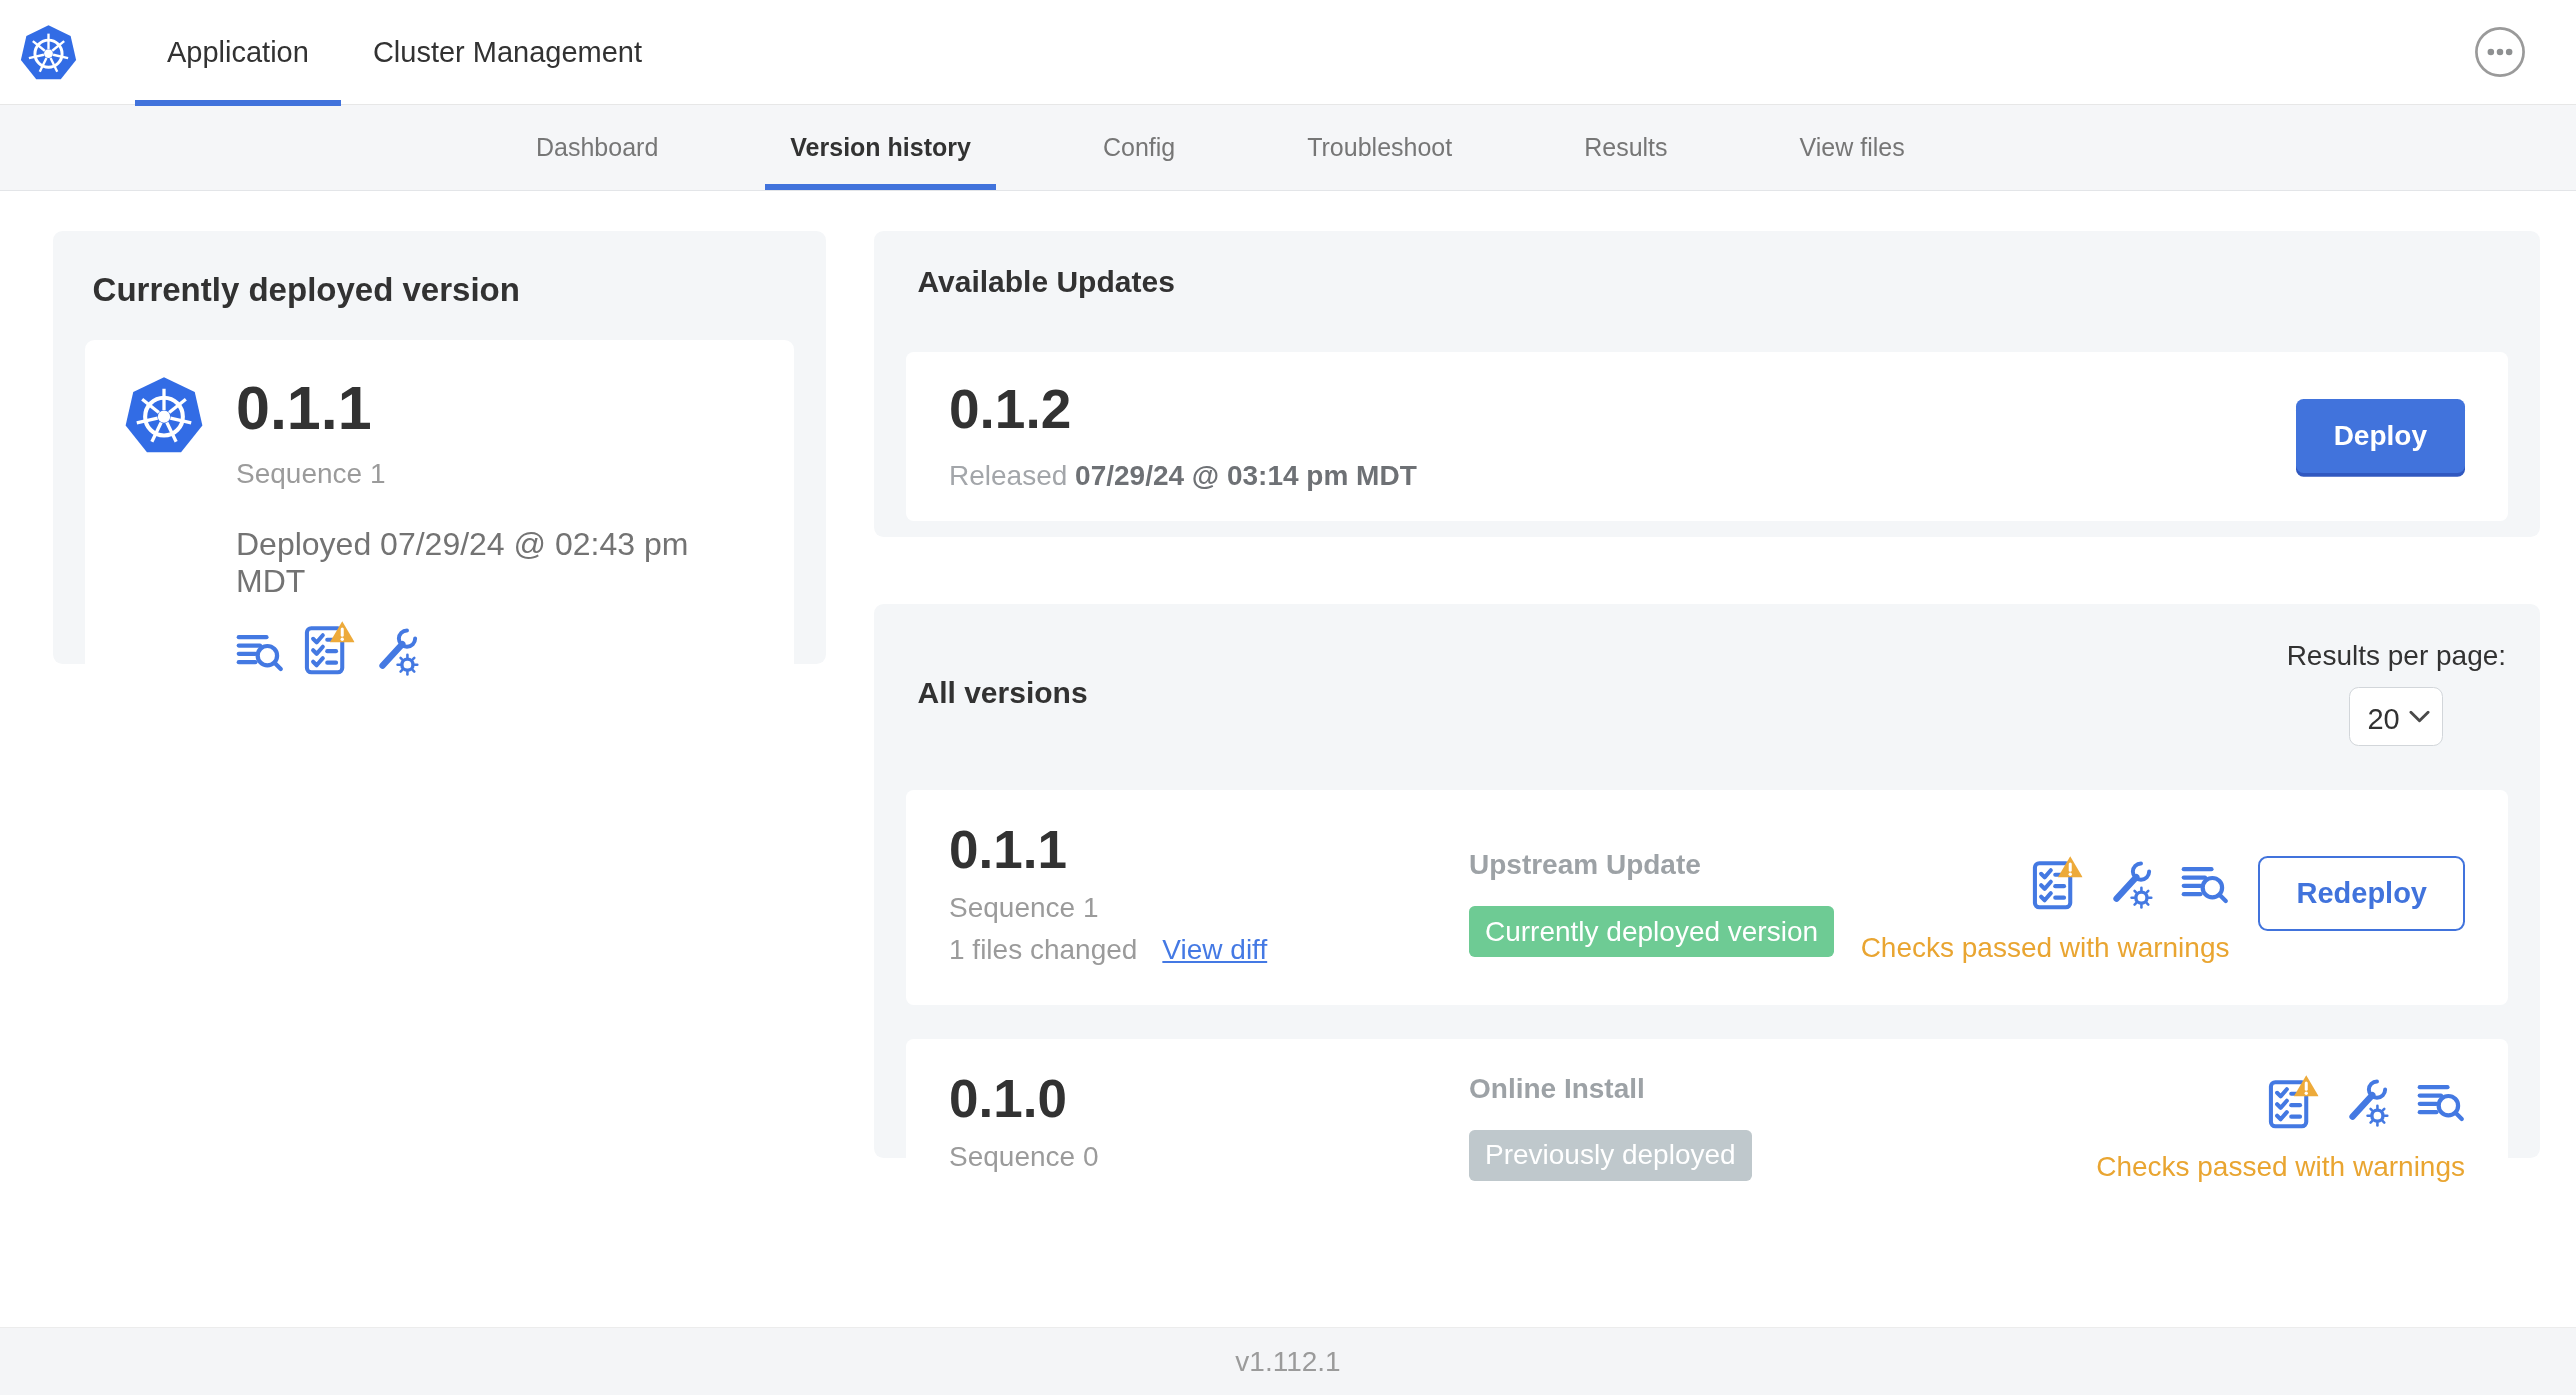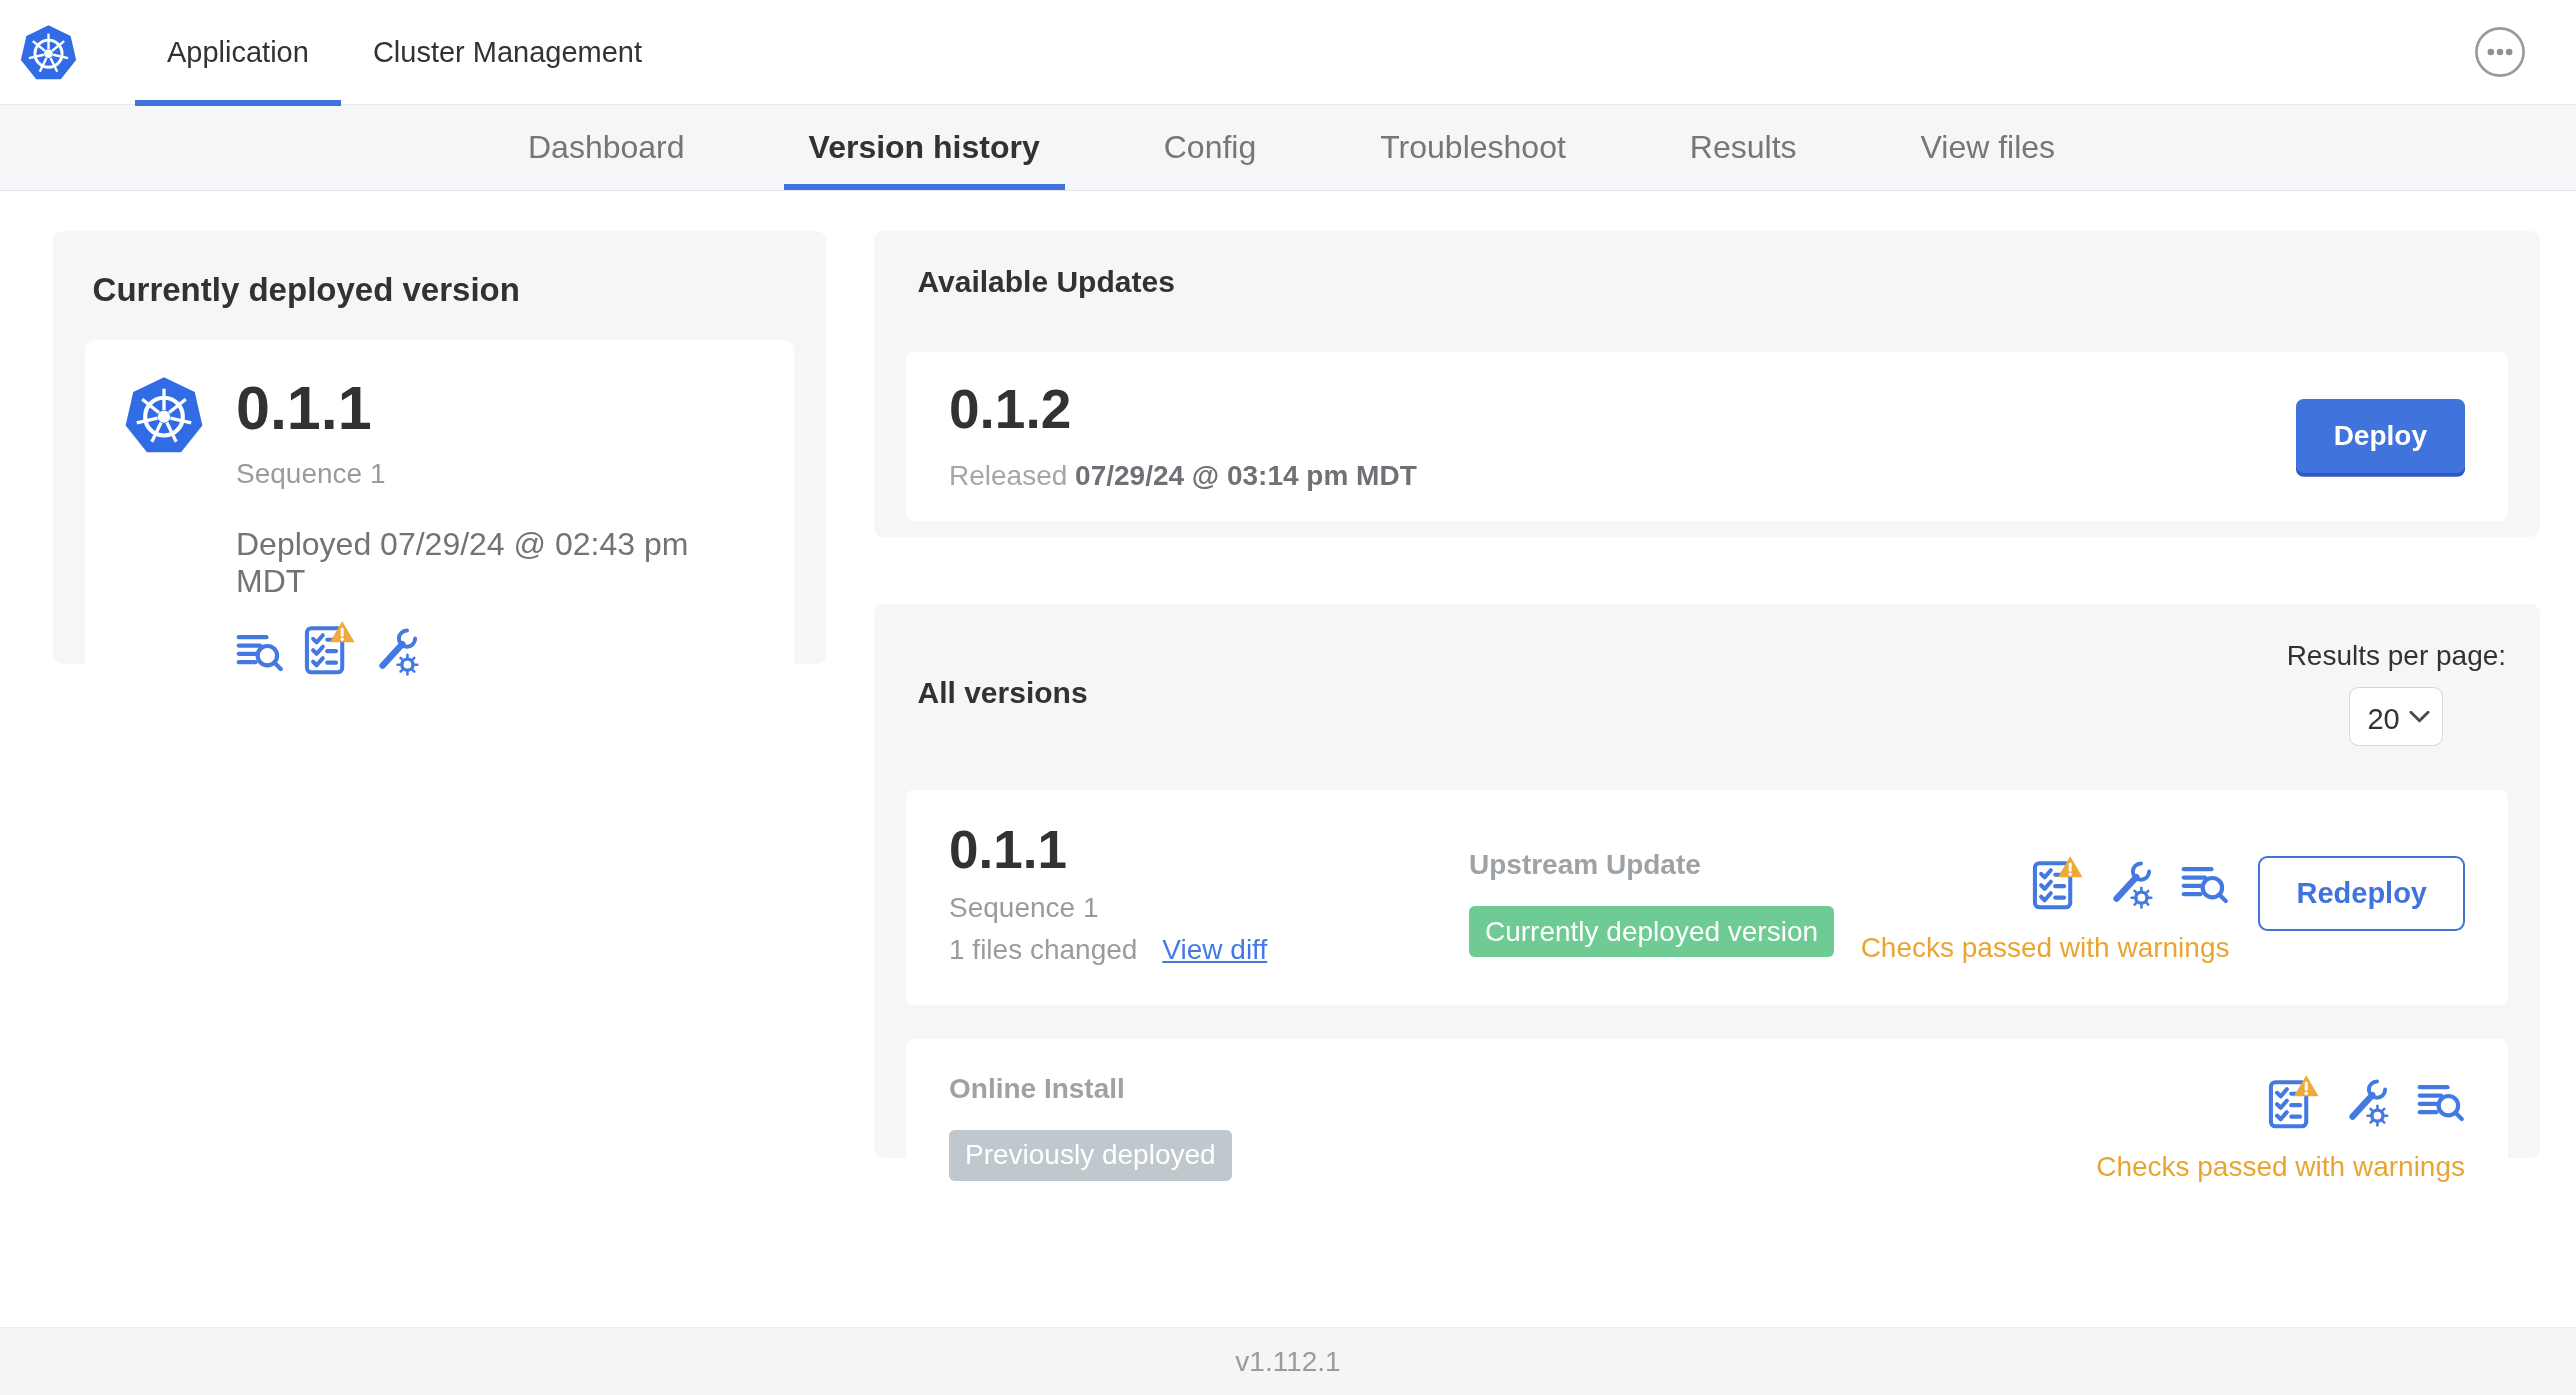--- a/index.html
+++ b/index.html
@@ -12,21 +12,21 @@
   
   .topnav { height:105px; background:#fff; border-bottom:1px solid #e7e7e7; display:flex; align-items:center; }
   .logo-box { width:59px; height:59px; margin-left:19px; flex:none; color:#326ce5; }
   .nav-tabs { display:flex; height:105px; margin-left:57px; }
   .nav-tab { display:flex; align-items:center; padding:0 32px; font-size:29px; color:#323232; position:relative; cursor:pointer; }
   .nav-tab.active { font-weight:500; }
   .nav-tab.active::after { content:""; position:absolute; left:0; right:0; bottom:-1px; height:5.7px; background:#4173dc; }
   .menu-btn { margin-left:auto; margin-right:50px; width:52px; height:52px; background:none; border:none; padding:0; cursor:pointer; }
   
   .subnav { height:86px; background:#f5f6f8; border-bottom:1px solid #e3e5e8; display:flex; padding-left:528px; gap:124px; }
-  .subnav-tab { display:flex; align-items:center; font-size:32px; color:#767676; position:relative; cursor:pointer; white-space:nowrap; }
+  .subnav-tab { display:flex; align-items:center; font-size:25px; color:#767676; position:relative; cursor:pointer; white-space:nowrap;margin-left:8px; }
   .subnav-tab.active { color:#323232; font-weight:600; }
   .subnav-tab.active::after { content:""; position:absolute; left:-25px; right:-25px; bottom:0; height:5.7px; background:#4173dc; }
   
   .main { height:1136px; padding:40px 36px 0 53px; display:flex; gap:48px; background:#fff; }
   .card { background:#f4f6f8; border-radius:9.5px; padding:32px; }
   .left-col { width:773px; flex:none; }
   .deployed-card { height:433px; }
   .card-title { font-size:33px; font-weight:bold; margin:7.6px 0 31px 7.6px; color:#323232; }
   .deployed-inner { background:#fff; border-radius:9.5px; padding:34px 38px 31px; }
   .deployed-top { display:flex; gap:31px; }
@@ -291,20 +291,24 @@
                     <use href="#i-logs"></use>
                   </svg>
               </div>
               <div class="status">Checks passed with warnings</div>
             </div>
             <button class="redeploy-btn">Redeploy</button>
           </div>
         </div>
 
         <div class="vrow vrow2">
+          <div class="vr-left">
+            <div class="vr-version">0.1.0</div>
+            <div class="vr-seq">Sequence 0</div>
+          </div>
           <div class="vr-mid pt2">
             <div class="vr-source">Online Install</div>
             <span class="vr-badge" style="background-color: rgb(191, 200, 204);">Previously deployed</span>
           </div>
           <div class="vr-right mt2">
             <div class="checks">
               <div class="checks-icons">
                 <svg class="ic ic-preflight" viewBox="0 0 54 58" width="52" height="55">
                     <use href="#i-preflight"></use>
                   </svg>

